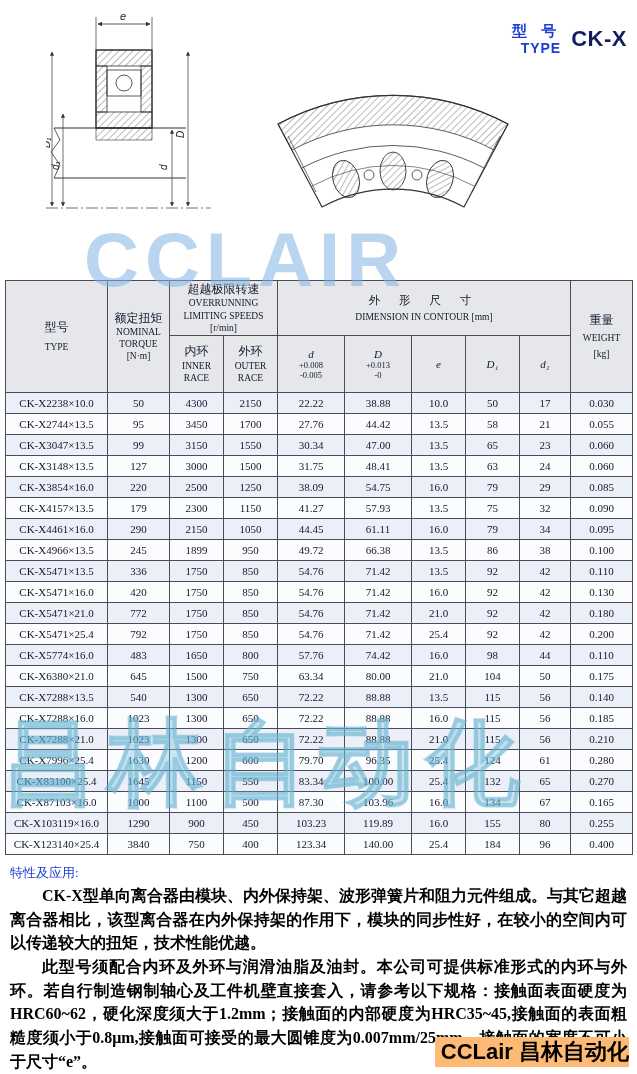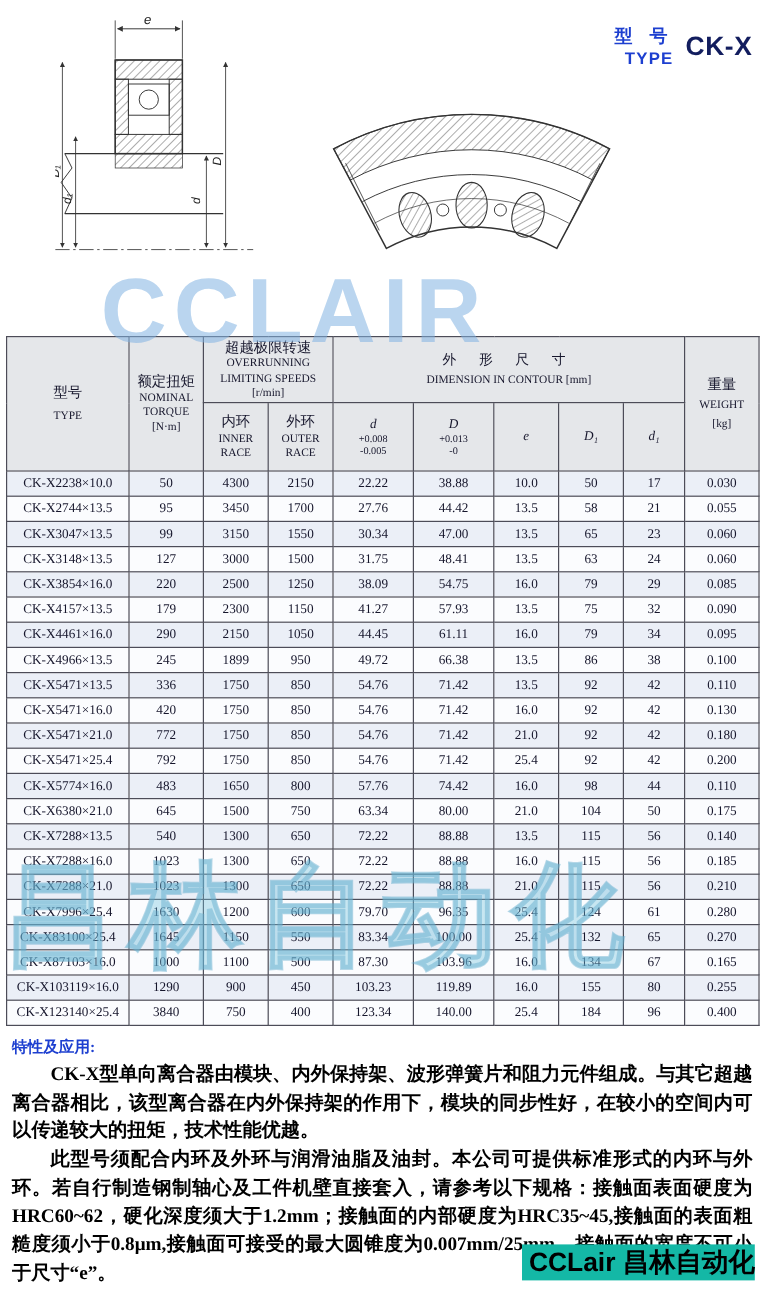--- a/index.html
+++ b/index.html
@@ -63,30 +63,30 @@
   .h-tol { font-size: 8.5px; line-height: 1.15; }
   .spec td { font-size: 11px; height: 21px; padding: 0 2px; }
   .spec tbody tr:nth-child(odd)  { background: #ebeff7; }
   .spec tbody tr:nth-child(even) { background: #fbfcfe; }
 
   
   .notes {
     margin: 9px 10px 0 10px; position: relative; z-index: 1;
     font-family: "Liberation Serif", "DejaVu Serif", serif;
   }
-  .notes-title { color: #1d3fd0; font-weight: bold; font-size: 13px; margin-bottom: 2px; }
+  .notes-title { color: #1d3fd0; font-weight: normal; font-size: 13px; margin-bottom: 2px; }
   .notes p {
     font-size: 16px; font-weight: bold; color: #000;
     line-height: 1.48; text-indent: 2em; text-align: justify;
   }
 
   
   .footer-brand {
     position: absolute; right: 8px; bottom: 7px; z-index: 7;
-    font-size: 22px; font-weight: bold; color: #000; background: #14b8a6; padding-left: 6px;
+    font-size: 22px; font-weight: bold; color: #000; background: #fdba74; padding-left: 6px;
   }
 </style>
 </head>
 <body>
 
 <div class="page">
 
   <div class="top-area">
 
     <svg class="diag-left" viewBox="0 0 200 232">

